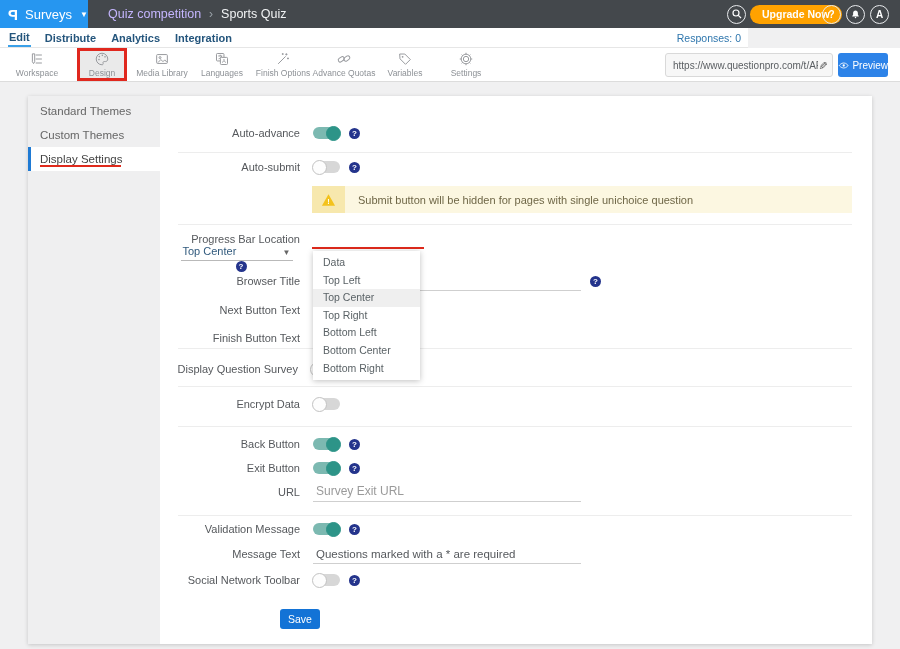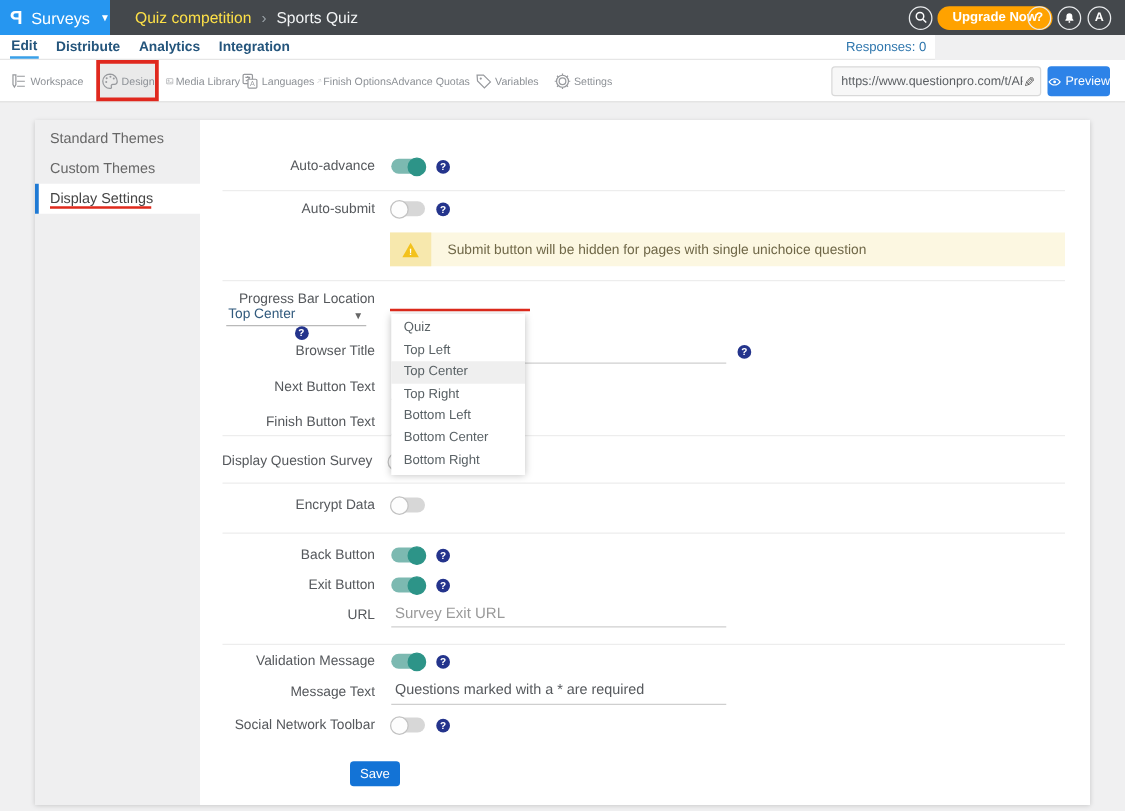--- a/index.html
+++ b/index.html
@@ -7,39 +7,39 @@
   #app{position:relative;width:900px;height:649px;overflow:hidden;background:#f0f0f1;}
 
   
   #topbar{position:absolute;left:0;top:0;width:900px;height:28px;background:#44484c;}
   #brand{position:absolute;left:0;top:0;height:28px;width:88px;background:#2696f0;color:#fff;
          display:flex;align-items:center;padding-left:8px;gap:7px;cursor:pointer;}
   #brand .logo{font-weight:700;font-size:15px;transform:scaleX(-1);display:inline-block;}
   #brand .bname{font-size:13px;}
   #brand .caret{font-size:8px;margin-left:1px;}
   #crumb{position:absolute;left:108px;top:0;height:28px;display:flex;align-items:center;gap:8px;font-size:12.5px;}
-  #crumb .parent{color:#fde047;}
+  #crumb .parent{color:#c4b5fd;}
   #crumb .sep{color:#9aa2a8;font-size:12px;}
   #crumb .current{color:#f2f4f5;}
   .tb-right{position:absolute;top:4.5px;height:19px;display:flex;align-items:center;}
   .circ{width:19px;height:19px;border-radius:50%;border:1.5px solid #e8eaec;display:flex;align-items:center;
         justify-content:center;color:#fff;font-size:10px;font-weight:700;cursor:pointer;}
   #upgrade{position:absolute;left:750px;top:4.5px;height:19px;border-radius:10px;background:#ffa200;color:#fff;
            font-size:10.5px;font-weight:700;display:flex;align-items:center;padding:0 12px;border:none;cursor:pointer;text-align:right;}
 
   
   #subnav{position:absolute;left:0;top:28px;width:748px;height:20px;background:#fff;border-bottom:1px solid #e6e6e6;}
   #subnav .tabs{position:absolute;left:8px;top:0;height:20px;display:flex;align-items:center;gap:13px;}
   .tab{font-size:11px;font-weight:700;color:#24557c;padding:2px 1px;cursor:pointer;}
   .tab.active{border-bottom:2px solid #3aa0e8;}
   #responses{position:absolute;right:7px;top:4px;font-size:10.5px;color:#2e76ad;}
 
   
   #toolbar{position:absolute;left:0;top:48px;width:900px;height:34px;background:#fff;border-bottom:1px solid #dcdcdc;}
-  .tbtn{position:absolute;top:1px;height:31px;width:60px;display:flex;flex-direction:row;align-items:center;
+  .tbtn{position:absolute;top:1px;height:31px;width:60px;display:flex;flex-direction:column;align-items:center;
         justify-content:center;gap:1px;cursor:pointer;}
   .tbtn svg{display:block;}
   .tbtn .tlabel{font-size:8.5px;color:#8d9196;white-space:nowrap;}
   .tbtn.active{background:#eaeaea;width:44px;}
   .redbox{position:absolute;border:3px solid #e0281e;z-index:9;pointer-events:none;}
   #urlbox{position:absolute;left:665px;top:5px;width:168px;height:24px;background:#f7f7f7;border:1px solid #d9d9d9;
           border-radius:3px;display:flex;align-items:center;padding:0 5px 0 7px;}
   #urlbox .urltext{flex:1;font-size:10px;color:#5a5e62;white-space:nowrap;overflow:hidden;}
   #urlbox .pencil{font-size:11px;color:#555;transform:rotate(90deg);cursor:pointer;}
   #previewbtn{position:absolute;left:838px;top:5px;width:50px;height:24px;background:#2d83e8;border:none;border-radius:3px;
@@ -57,21 +57,21 @@
   .lbl{width:140px;text-align:right;margin-right:13px;font-size:11px;color:#55585c;white-space:nowrap;}
   .toggle{position:relative;width:27px;height:12px;border-radius:6px;background:#d7d7d7;cursor:pointer;flex:none;}
   .toggle .knob{position:absolute;top:-1.5px;left:-1px;width:15px;height:15px;border-radius:50%;background:#fdfdfd;
                 border:1px solid #c2c2c2;}
   .toggle.on{background:#7cb9b1;}
   .toggle.on .knob{left:auto;right:-1px;background:#2d9488;border-color:#2d9488;}
   .help{width:11px;height:11px;border-radius:50%;background:#24348c;color:#fff;font-size:8px;font-weight:700;
         display:flex;align-items:center;justify-content:center;margin-left:9px;flex:none;cursor:pointer;}
   .hr{position:absolute;left:178px;width:674px;border-top:1px solid #ededed;}
   .uline{width:268px;border-bottom:1px solid #cfcfcf;height:19px;font-size:11.5px;color:#55585c;
-         display:flex;align-items:center;padding:0 3px 3px;}
+         display:flex;align-items:flex-end;padding:0 3px 3px;}
   .uline.short{width:98px;}
   .uline .ph{color:#9a9a9a;font-size:12px;}
   .sel{width:112px;border-bottom:1px solid #b9b9b9;display:flex;justify-content:space-between;align-items:flex-end;
        font-size:11px;color:#315a7d;padding:0 2px 3px;cursor:pointer;}
   .sel .caret{color:#666;font-size:8px;}
   #warnbox{position:absolute;left:312px;top:186px;width:540px;height:27px;background:#fcf7e1;display:flex;align-items:center;}
   #warnbox .strip{width:33px;height:100%;background:#f7e8ad;display:flex;align-items:center;justify-content:center;}
   #warnbox .wtext{margin-left:13px;font-size:11px;color:#6f6747;}
   #ddmenu{position:absolute;left:313px;top:251px;width:107px;background:#fff;box-shadow:0 1px 6px rgba(0,0,0,.25);
           z-index:5;padding:3px 0;}
@@ -332,21 +332,21 @@
     <span class="lbl">Social Network Toolbar</span>
     <span class="toggle off">
         <span class="knob"></span>
       </span>
     <span class="help">?</span>
   </div>
 
   <button id="savebtn">Save</button>
 
   <div id="ddmenu">
-      <div class="dd-option">Quiz</div>
+      <div class="dd-option">Data</div>
       <div class="dd-option">Top Left</div>
       <div class="dd-option selected">Top Center</div>
       <div class="dd-option">Top Right</div>
       <div class="dd-option">Bottom Left</div>
       <div class="dd-option">Bottom Center</div>
       <div class="dd-option">Bottom Right</div>
     </div>
 
 </div>
 

